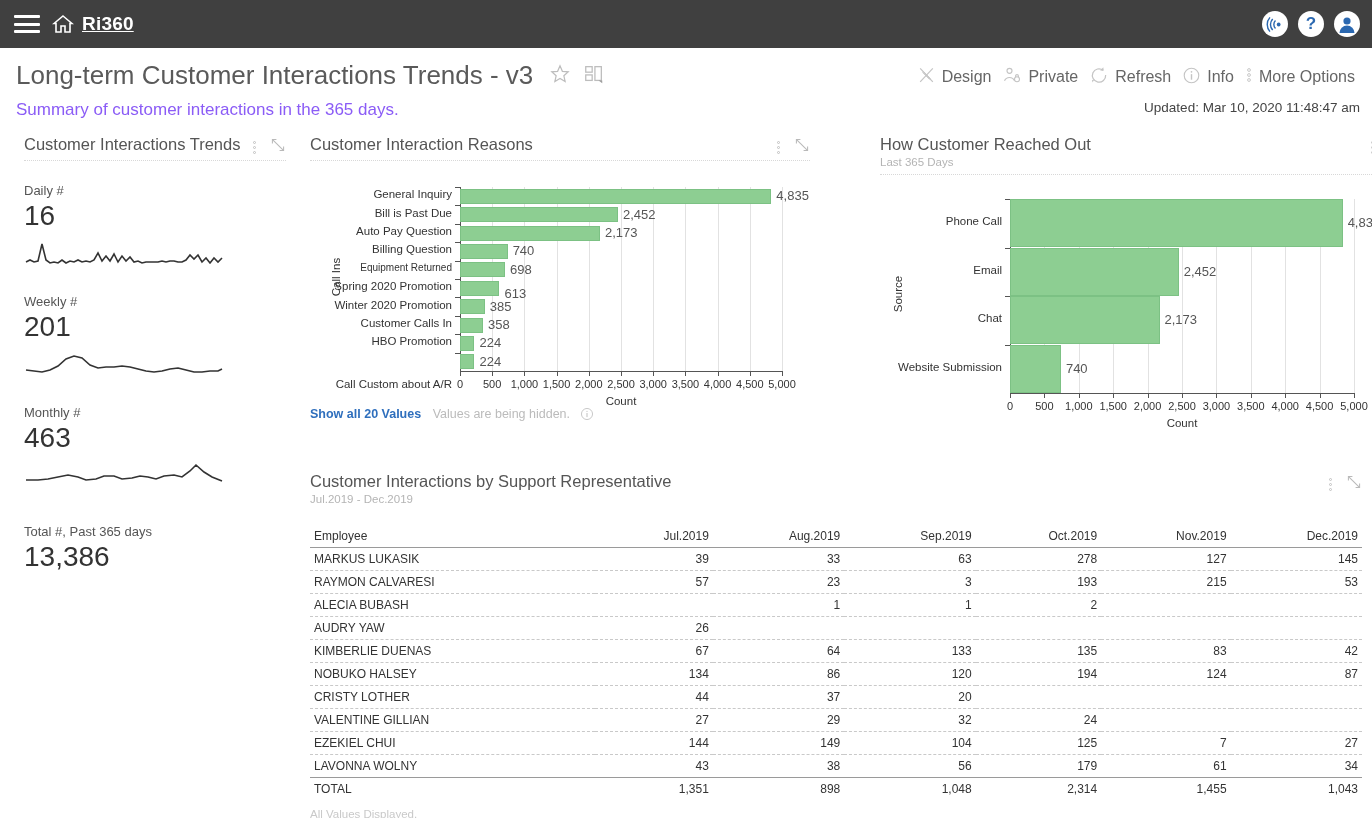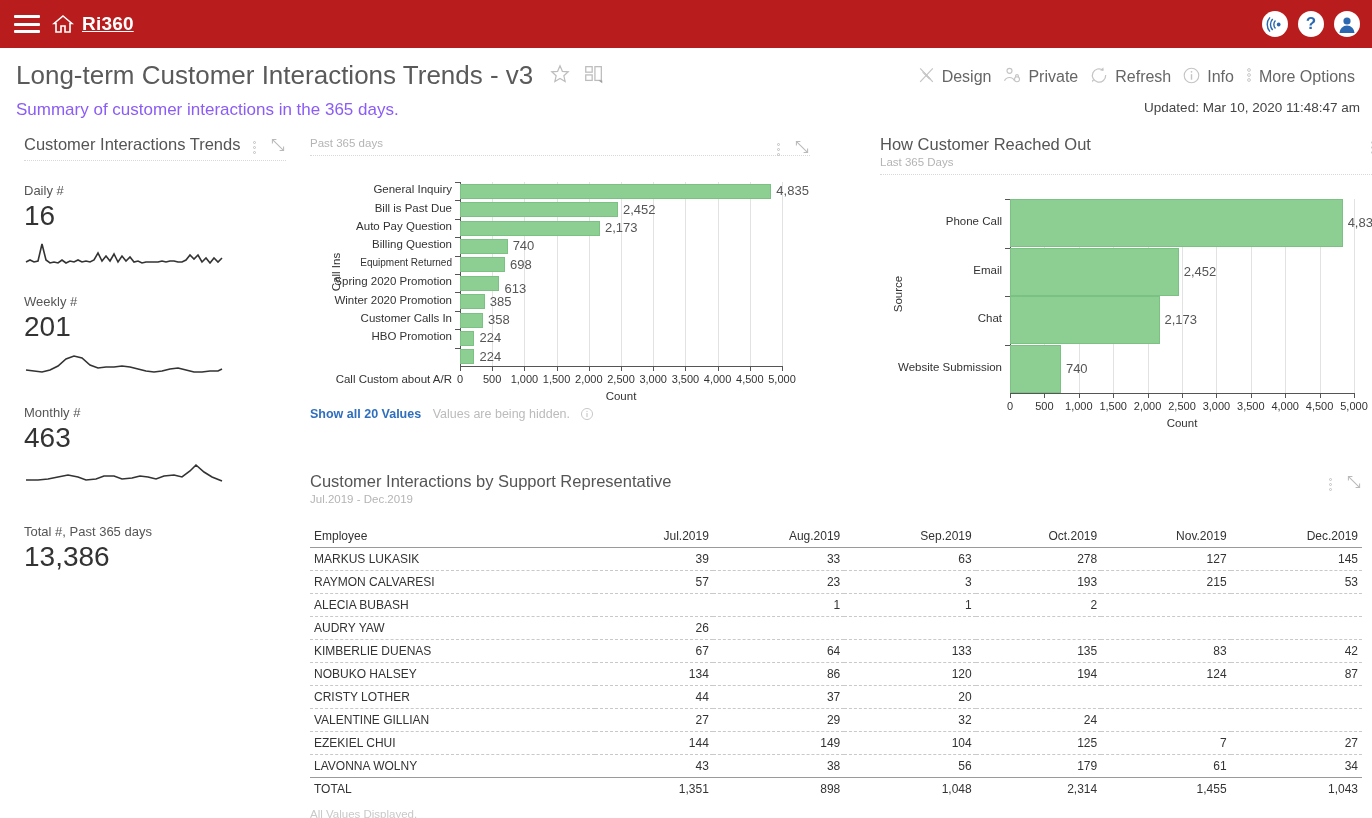--- a/index.html
+++ b/index.html
@@ -6,21 +6,21 @@
   html, body { margin:0; padding:0; }
   body {
     width:1372px; height:818px;
     font-family:"Liberation Sans", sans-serif;
     background:#ffffff; color:#444;
     overflow:hidden;
   }
 
   
   .topbar{
-    height:48px; background:#b91c1c; display:flex; align-items:center;
+    height:48px; background:#404040; display:flex; align-items:center;
     padding:0 14px; position:relative;
   }
   .hamburger{ width:26px; height:18px; display:flex; flex-direction:column;
     justify-content:space-between; cursor:pointer; margin-right:12px;}
   .hamburger i{ display:block; height:3px; background:#fff; border-radius:1px;}
   .home-icon{ margin-right:8px; display:flex; align-items:center;}
   .brand{ color:#fff; font-size:19px; font-weight:bold; text-decoration:underline;
     letter-spacing:.2px; cursor:pointer;}
   .top-right{ position:absolute; right:12px; top:0; height:48px;
     display:flex; align-items:center; gap:10px;}
@@ -250,21 +250,21 @@
     </div>
 
     <div class="kpi" style="margin-top:30px;">
       <div class="kpi-label">Total #, Past 365 days</div>
       <div class="kpi-value">13,386</div>
     </div>
   </div>
 
   <div class="panel" style="left:310px; top:15px; width:500px;">
     <div class="panel-head">
-      <div class="panel-sub">Past 365 days</div>
+      <div class="panel-title">Customer Interaction Reasons</div>
       <div class="panel-tools">
         <span class="dots">
             <i></i>
             <i></i>
             <i></i>
           </span>
         <span>
           <svg width="16" height="16" viewBox="0 0 20 20">
             <path d="M8 3 L3 3 L3 8" fill="none" stroke="#b9b9b9" stroke-width="1.3"></path>
             <path d="M12 17 L17 17 L17 12" fill="none" stroke="#b9b9b9" stroke-width="1.3"></path>

